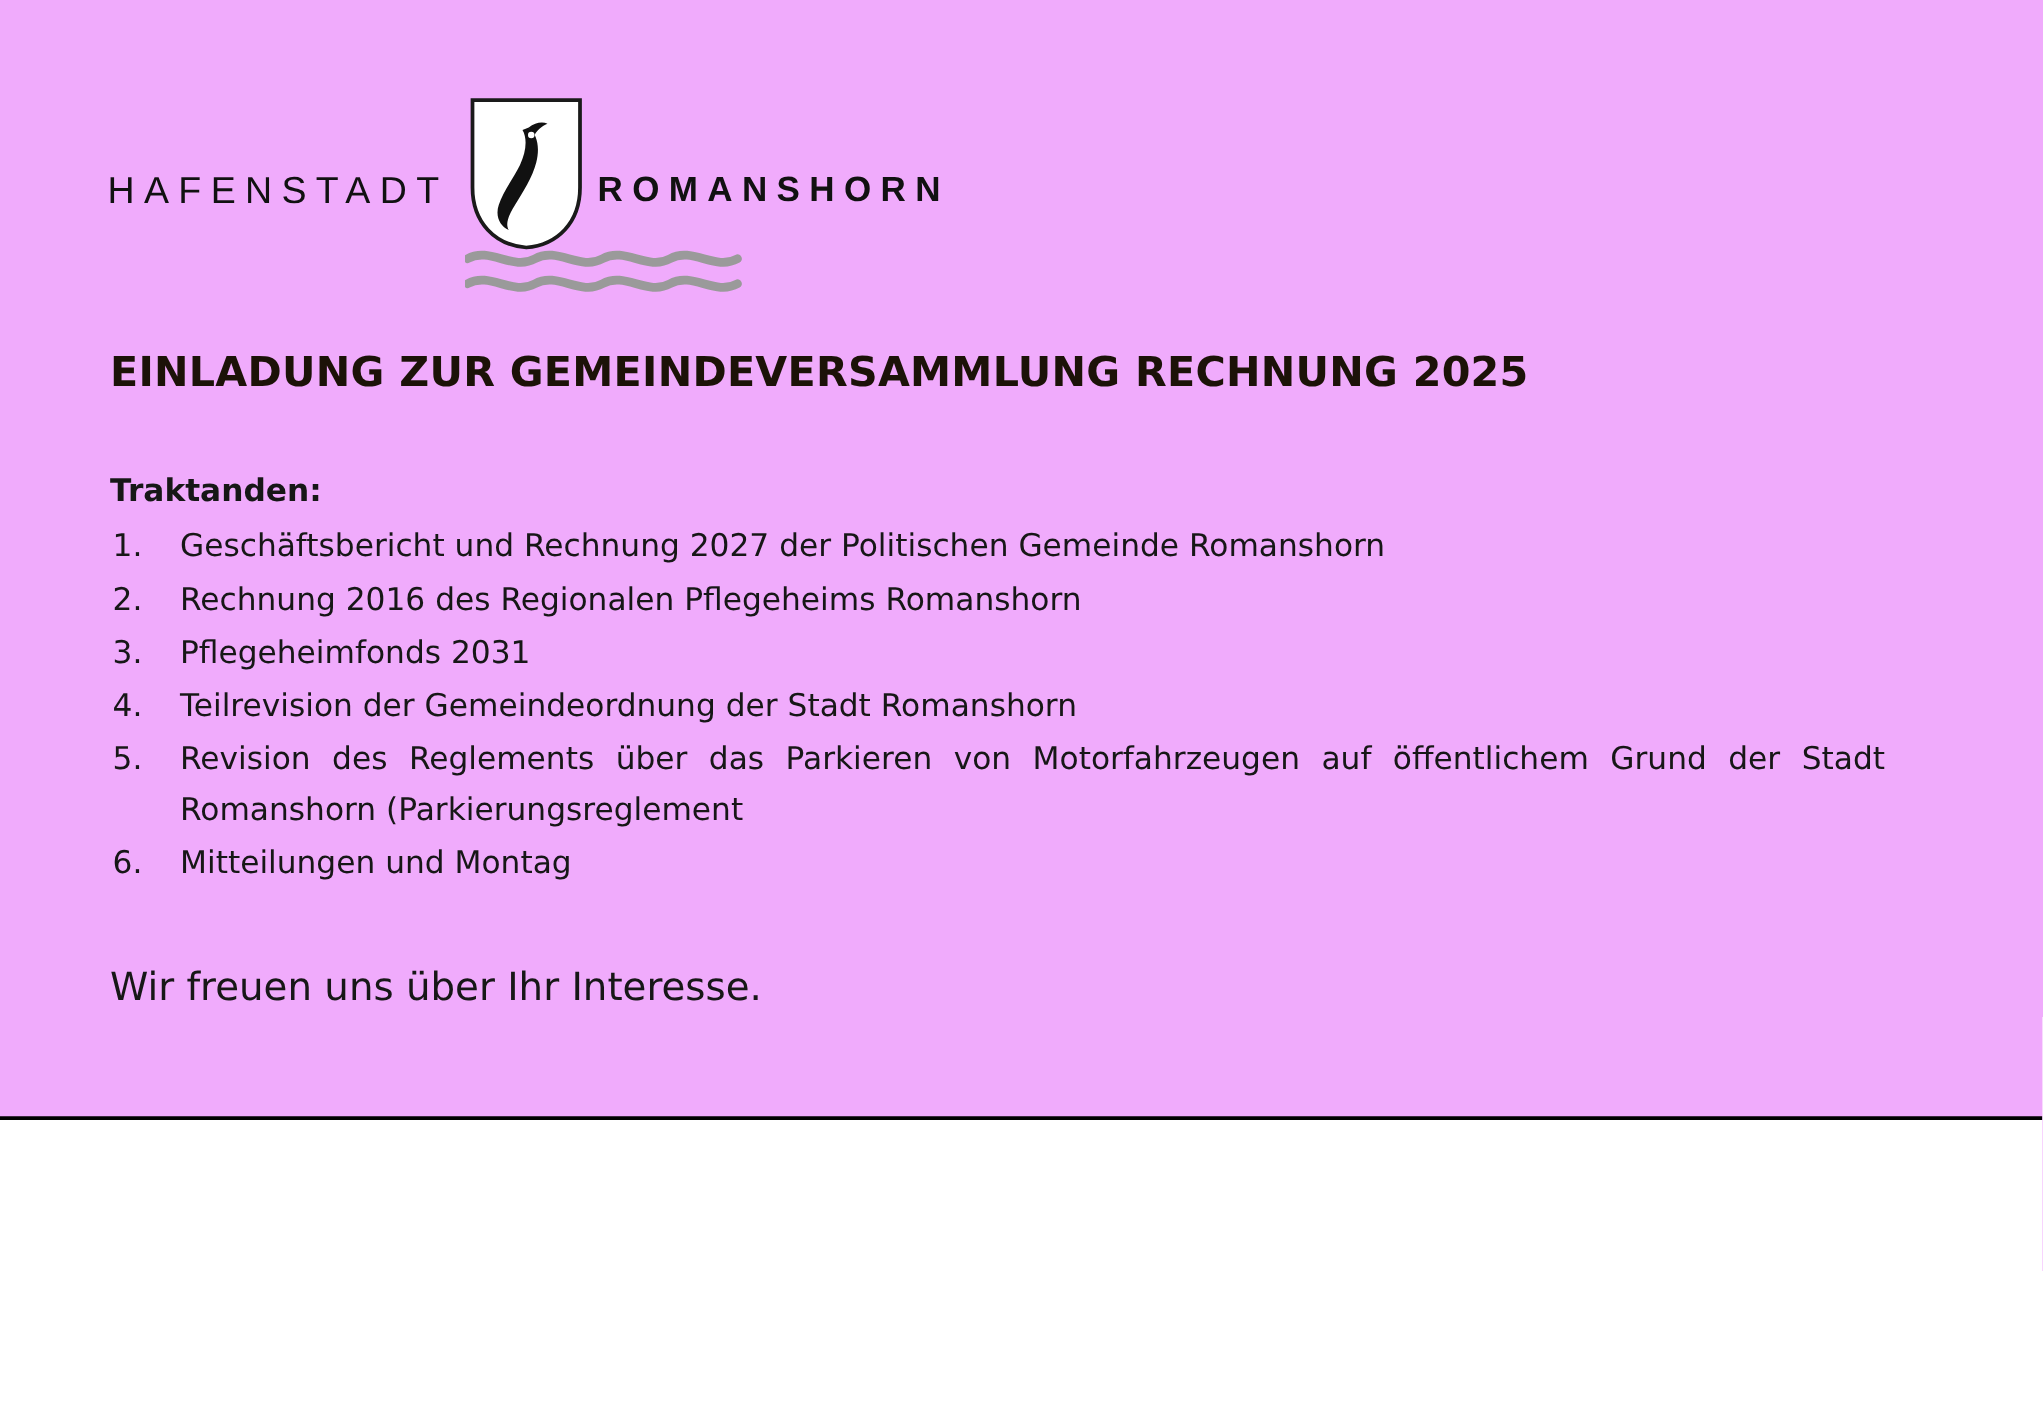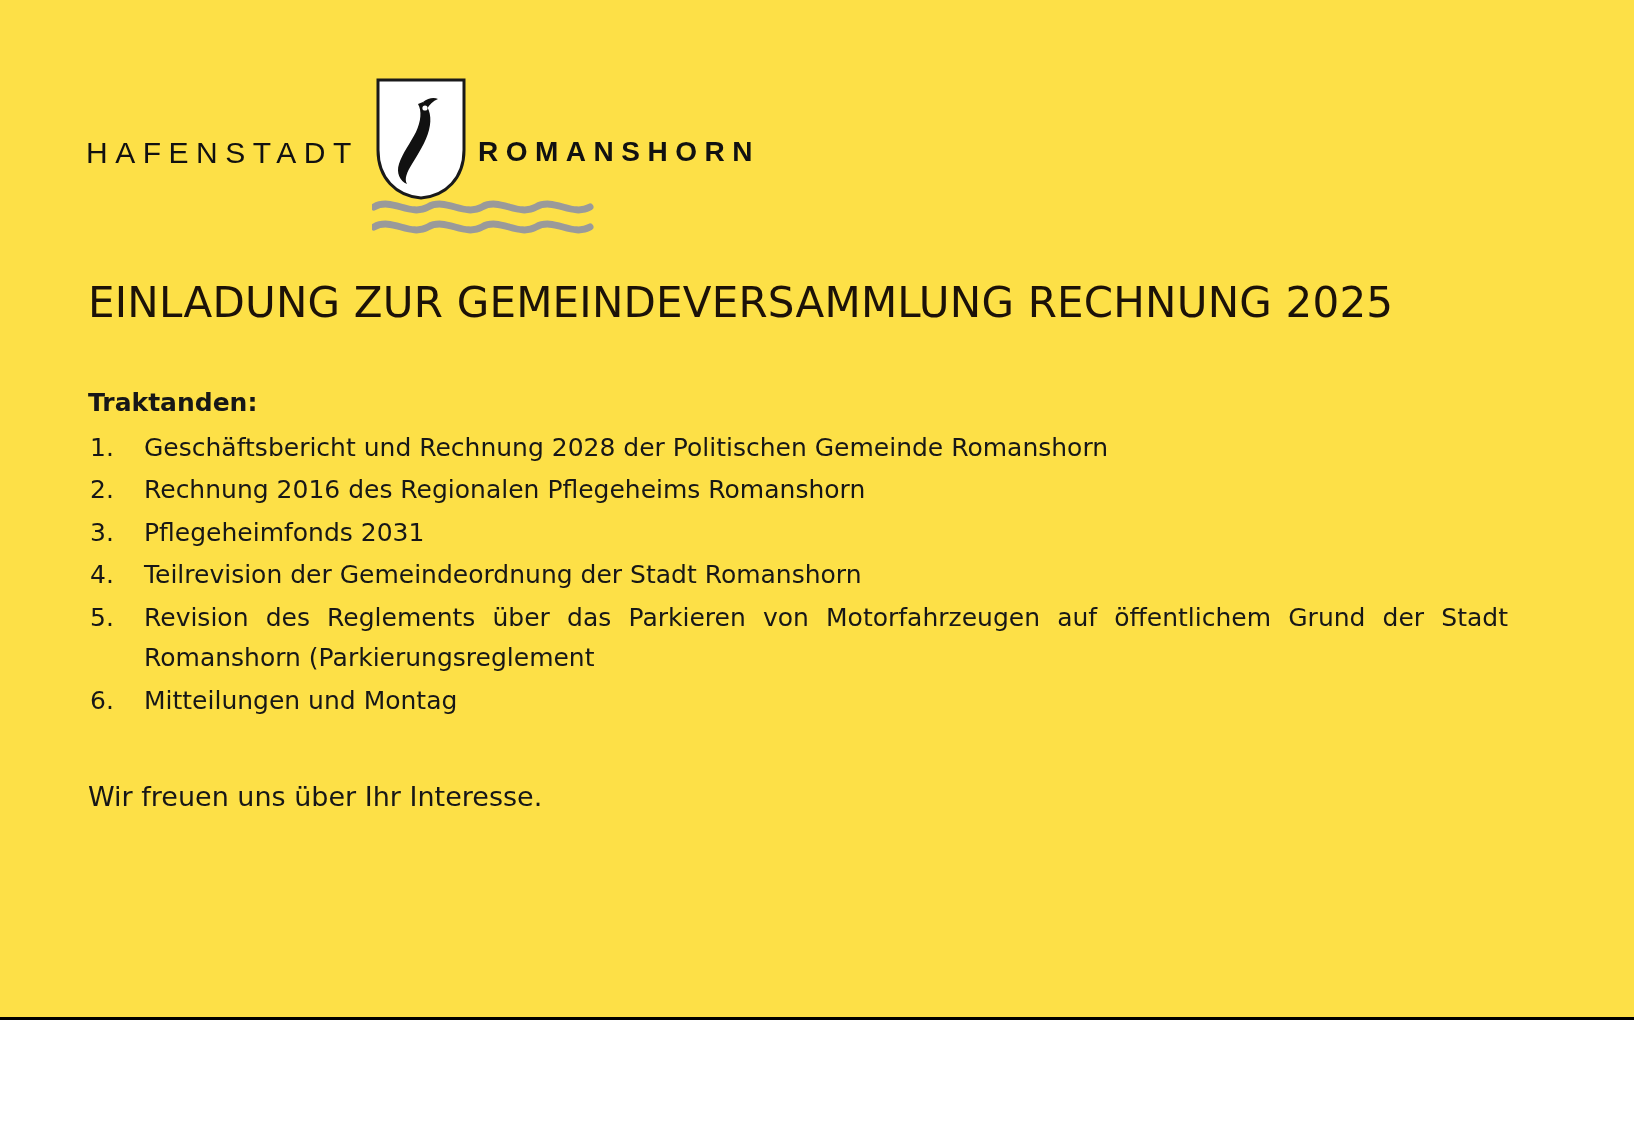--- a/index.html
+++ b/index.html
@@ -6,22 +6,22 @@
     margin: 0;
     padding: 0;
     background: #ffffff;
   }
   body {
     font-family: "DejaVu Sans", sans-serif;
   }
   .page {
     position: relative;
     width: 1634px;
-    height: 1020px;
-    background: #fde047;
+    height: 896px;
+    background: #f0abfc;
     box-sizing: border-box;
     overflow: hidden;
   }
   .page::after {
     content: "";
     position: absolute;
     left: 0; right: 0; bottom: 0;
     height: 3px;
     background: #000000;
   }
@@ -72,22 +72,22 @@
   
   .content {
     position: absolute;
     left: 88px;
     top: 278px;
     width: 1420px;
     color: #1a120b;
   }
   .headline {
     font-family: "DejaVu Sans", sans-serif;
-    font-weight: normal;
-    font-size: 42px;
+    font-weight: bold;
+    font-size: 33px;
     letter-spacing: 0.2px;
     color: #1c1208;
     margin: 0 0 42px 0;
     line-height: 1.2;
   }
   .subhead {
     font-family: "DejaVu Sans", sans-serif;
     font-weight: bold;
     font-size: 26px;
     color: #1c1208;
@@ -125,21 +125,21 @@
   }
   ol.agenda li .txt {
     display: block;
     text-align: justify;
   }
   ol.agenda li.justified .txt {
     text-align: justify;
     text-align-last: left;
   }
   .closing {
-    font-size: 27px;
+    font-size: 31px;
     color: #171717;
     margin-top: 56px;
     line-height: 1.5;
   }
 </style>
 </head>
 <body>
 
 <div class="page">
 
@@ -169,21 +169,21 @@
   <div class="content">
 
     <h1 class="headline">EINLADUNG ZUR GEMEINDEVERSAMMLUNG RECHNUNG 2025</h1>
 
 
     <div class="agenda-label">Traktanden:</div>
 
     <ol class="agenda">
       <li>
         <span class="num">1.</span>
-        <span class="txt">Geschäftsbericht und Rechnung 2028 der Politischen Gemeinde Romanshorn</span>
+        <span class="txt">Geschäftsbericht und Rechnung 2027 der Politischen Gemeinde Romanshorn</span>
       </li>
       <li>
         <span class="num">2.</span>
         <span class="txt">Rechnung 2016 des Regionalen Pflegeheims Romanshorn</span>
       </li>
       <li>
         <span class="num">3.</span>
         <span class="txt">Pflegeheimfonds 2031</span>
       </li>
       <li>

